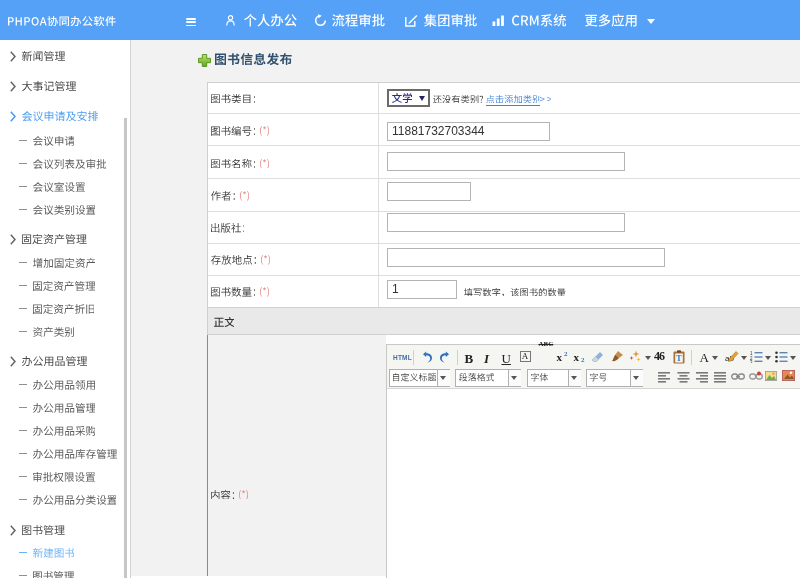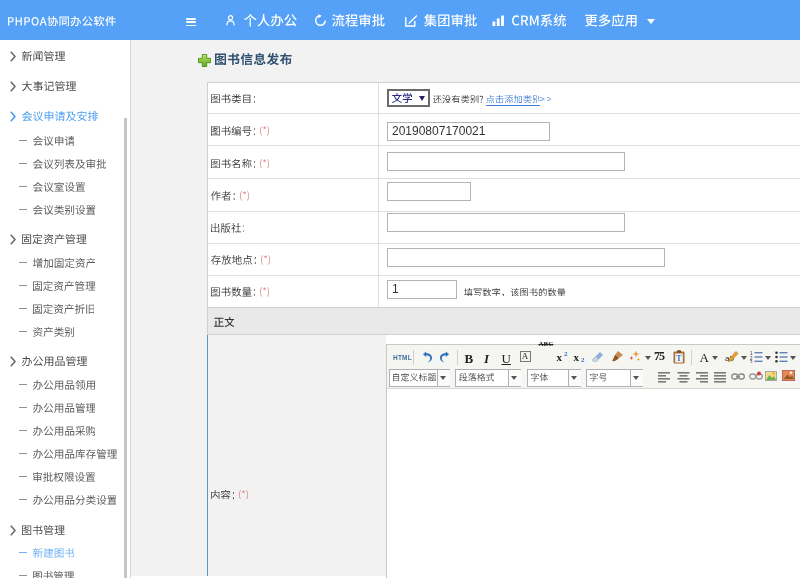--- a/index.html
+++ b/index.html
@@ -228,21 +228,21 @@
 <div style="position:absolute;left:485.7px;top:104.8px;width:54.5538px;height:1px;background:#3f7fd6;"></div>
 <svg style="position:absolute;left:539.5px;top:96.9px" width="11.8" height="4.2" viewBox="0.4 -5.7 11.8 4.2">
     <path fill="#3f7fd6" d="M0.4 -1.4 4.9 -3.2V-3.9L0.4 -5.7V-5L2.7 -4.1L4.1 -3.6V-3.5L2.7 -3L0.4 -2.1ZM7.6 -1.4 12.2 -3.2V-3.9L7.6 -5.7V-5L9.9 -4.1L11.4 -3.6V-3.5L9.9 -3L7.6 -2.1Z"></path>
   </svg>
 <div style="position:absolute;left:387px;top:121.5px;width:163px;height:19.5px;background:#fff;border:1px solid #b4b4b4;box-sizing:border-box"></div>
 <div style="position:absolute;left:387px;top:151.5px;width:238px;height:19.5px;background:#fff;border:1px solid #b4b4b4;box-sizing:border-box"></div>
 <div style="position:absolute;left:387px;top:181.5px;width:84px;height:19.5px;background:#fff;border:1px solid #b4b4b4;box-sizing:border-box"></div>
 <div style="position:absolute;left:387px;top:212.5px;width:238px;height:19.5px;background:#fff;border:1px solid #b4b4b4;box-sizing:border-box"></div>
 <div style="position:absolute;left:387px;top:247.5px;width:278px;height:19px;background:#fff;border:1px solid #b4b4b4;box-sizing:border-box"></div>
 <div style="position:absolute;left:387px;top:279.5px;width:70px;height:19px;background:#fff;border:1px solid #b4b4b4;box-sizing:border-box"></div>
-<div style="position:absolute;left:392px;top:124px;width:160px;height:16px;font:12px 'Liberation Sans',sans-serif;color:#333">20190807170021</div>
+<div style="position:absolute;left:392px;top:124px;width:160px;height:16px;font:12px 'Liberation Sans',sans-serif;color:#333">11881732703344</div>
 <div style="position:absolute;left:392px;top:282px;width:40px;height:16px;font:12px 'Liberation Sans',sans-serif;color:#333">1</div>
 <svg style="position:absolute;left:464.0px;top:287.6px" width="101.5" height="8.8" viewBox="0.3 -7.9 101.5 8.8">
     <path fill="#333" d="M6.5 -0.6C7.2 -0.2 7.9 0.4 8.3 0.7L8.8 0.3C8.4 -0.1 7.5 -0.6 6.9 -1ZM5 -1C4.5 -0.5 3.7 -0 3 0.3C3.1 0.4 3.3 0.6 3.4 0.7C4.1 0.4 4.9 -0.1 5.5 -0.6ZM5.7 -7.8C5.7 -7.5 5.6 -7.2 5.6 -6.9H3.5V-6.4H5.5L5.3 -5.7H4V-1.6H3.1V-1H8.9V-1.6H8V-5.7H5.9L6.1 -6.4H8.6V-6.9H6.2L6.4 -7.7ZM4.5 -1.6V-2.2H7.5V-1.6ZM4.5 -4.3H7.5V-3.7H4.5ZM4.5 -4.7V-5.3H7.5V-4.7ZM4.5 -3.3H7.5V-2.7H4.5ZM0.3 -1.2 0.6 -0.6C1.3 -0.9 2.3 -1.3 3.2 -1.7L3.1 -2.3L2.1 -1.9V-4.9H3.1V-5.5H2.1V-7.7H1.5V-5.5H0.4V-4.9H1.5V-1.6C1 -1.5 0.7 -1.3 0.3 -1.2ZM10 -7.3V-5.5H10.7V-6.7H17.2V-5.5H17.9V-7.3ZM10.2 -1.9V-1.4H15.4V-1.9ZM12.1 -6.5C11.9 -5.4 11.6 -3.9 11.3 -3H16.3C16.1 -1.1 15.9 -0.3 15.6 -0.1C15.5 0 15.4 0 15.2 0C14.9 0 14.3 0 13.7 -0C13.8 0.1 13.9 0.4 13.9 0.6C14.5 0.6 15.1 0.6 15.4 0.6C15.7 0.6 15.9 0.5 16.1 0.3C16.5 -0 16.7 -0.9 16.9 -3.3C16.9 -3.4 17 -3.6 17 -3.6H12.1L12.4 -4.8H16.7V-5.4H12.5L12.7 -6.4ZM22.7 -7.6C22.6 -7.2 22.3 -6.7 22 -6.4L22.4 -6.2C22.7 -6.5 23 -6.9 23.3 -7.4ZM19.4 -7.4C19.7 -7 20 -6.5 20 -6.1L20.5 -6.3C20.4 -6.7 20.2 -7.2 19.9 -7.6ZM22.5 -2.4C22.2 -1.9 21.9 -1.5 21.6 -1.1C21.2 -1.3 20.8 -1.5 20.5 -1.7C20.6 -1.9 20.7 -2.2 20.9 -2.4ZM19.7 -1.4C20.1 -1.3 20.6 -1 21.1 -0.8C20.5 -0.3 19.8 -0 19 0.2C19.1 0.3 19.3 0.5 19.3 0.6C20.2 0.4 21 0 21.6 -0.5C22 -0.3 22.3 -0.1 22.5 0L22.9 -0.4C22.6 -0.5 22.4 -0.7 22.1 -0.9C22.6 -1.4 22.9 -2.1 23.2 -2.9L22.8 -3L22.7 -3H21.1L21.4 -3.5L20.8 -3.6C20.7 -3.4 20.6 -3.2 20.6 -3H19.3V-2.4H20.3C20.1 -2.1 19.9 -1.7 19.7 -1.4ZM21 -7.8V-6H19.1V-5.5H20.8C20.4 -4.9 19.7 -4.3 19 -4C19.1 -3.9 19.3 -3.7 19.3 -3.5C19.9 -3.8 20.6 -4.4 21 -5V-3.8H21.6V-5.1C22.1 -4.8 22.7 -4.3 22.9 -4.1L23.3 -4.5C23 -4.7 22.2 -5.3 21.7 -5.5H23.5V-6H21.6V-7.8ZM24.5 -7.7C24.2 -6.1 23.8 -4.5 23.1 -3.5C23.2 -3.5 23.5 -3.3 23.6 -3.2C23.8 -3.5 24 -4 24.2 -4.5C24.4 -3.5 24.7 -2.6 25.1 -1.9C24.6 -0.9 23.8 -0.3 22.8 0.3C22.9 0.4 23.1 0.6 23.2 0.8C24.1 0.2 24.8 -0.4 25.4 -1.3C25.9 -0.4 26.5 0.2 27.2 0.7C27.3 0.5 27.5 0.3 27.6 0.2C26.8 -0.3 26.2 -1 25.7 -1.8C26.2 -2.8 26.6 -4 26.8 -5.4H27.4V-6H24.7C24.9 -6.5 25 -7 25.1 -7.6ZM26.2 -5.4C26 -4.3 25.8 -3.3 25.4 -2.5C25 -3.3 24.8 -4.3 24.6 -5.4ZM32.2 -3.4V-2.8H28.6V-2.2H32.2V-0.1C32.2 0.1 32.2 0.1 32 0.1C31.8 0.1 31.3 0.1 30.6 0.1C30.7 0.3 30.8 0.5 30.9 0.7C31.7 0.7 32.2 0.7 32.5 0.6C32.8 0.5 32.9 0.3 32.9 -0.1V-2.2H36.5V-2.8H32.9V-3.1C33.7 -3.6 34.5 -4.2 35.1 -4.8L34.7 -5.1L34.6 -5.1H30.1V-4.5H33.9C33.5 -4.1 32.8 -3.6 32.2 -3.4ZM31.9 -7.7C32.1 -7.4 32.2 -7.1 32.4 -6.8H28.7V-4.9H29.3V-6.2H35.8V-4.9H36.4V-6.8H33.1C33 -7.1 32.7 -7.5 32.5 -7.9ZM38.6 0.9C39.5 0.6 40.2 -0.1 40.2 -1.1C40.2 -1.8 39.9 -2.2 39.4 -2.2C39.1 -2.2 38.7 -2 38.7 -1.5C38.7 -1.1 39 -0.9 39.4 -0.9C39.5 -0.9 39.5 -0.9 39.6 -0.9C39.5 -0.3 39.1 0.2 38.4 0.5ZM47.6 -7.3C48.1 -6.8 48.7 -6.2 48.9 -5.7L49.4 -6.2C49.1 -6.6 48.5 -7.2 48.1 -7.7ZM46.9 -4.9V-4.3H48.4V-0.7C48.4 -0.3 48.1 0 48 0.2C48.1 0.3 48.3 0.5 48.4 0.6C48.5 0.4 48.7 0.3 50.1 -0.8C50.1 -0.9 50 -1.1 50 -1.3L49 -0.7V-4.9ZM52 -7.7C52.2 -7.3 52.4 -6.9 52.5 -6.5H49.8V-6H51.9C51.5 -5.4 50.9 -4.6 50.7 -4.4C50.5 -4.2 50.2 -4.1 50 -4.1C50.1 -3.9 50.2 -3.6 50.3 -3.5C50.4 -3.5 50.7 -3.6 52.7 -3.7C51.9 -2.9 50.9 -2.2 49.9 -1.8C50 -1.6 50.2 -1.4 50.2 -1.3C52 -2.1 53.5 -3.5 54.3 -4.9L53.7 -5.1C53.6 -4.8 53.4 -4.6 53.2 -4.3L51.3 -4.2C51.7 -4.7 52.3 -5.4 52.6 -6H55.3V-6.5H53.1L53.2 -6.6C53.1 -6.9 52.8 -7.4 52.6 -7.8ZM54.5 -3.5C53.6 -1.9 51.7 -0.5 49.5 0.2C49.6 0.4 49.8 0.6 49.9 0.8C51 0.3 52.1 -0.3 53 -0.9C53.7 -0.4 54.4 0.2 54.8 0.6L55.3 0.2C54.9 -0.2 54.1 -0.8 53.4 -1.3C54.1 -1.9 54.7 -2.6 55.2 -3.3ZM59.3 -2.6C60.1 -2.5 61 -2.1 61.5 -1.9L61.8 -2.3C61.3 -2.5 60.3 -2.9 59.6 -3ZM58.4 -1.4C59.7 -1.3 61.3 -0.9 62.2 -0.6L62.4 -1.1C61.5 -1.4 59.9 -1.7 58.7 -1.9ZM56.6 -7.4V0.7H57.2V0.3H63.7V0.7H64.3V-7.4ZM57.2 -0.2V-6.8H63.7V-0.2ZM59.7 -6.6C59.2 -5.8 58.4 -5.1 57.6 -4.6C57.7 -4.5 57.9 -4.3 58 -4.2C58.3 -4.4 58.6 -4.7 58.9 -4.9C59.2 -4.6 59.6 -4.3 60 -4C59.2 -3.6 58.3 -3.4 57.4 -3.2C57.5 -3.1 57.7 -2.8 57.7 -2.7C58.6 -2.9 59.6 -3.2 60.5 -3.7C61.3 -3.3 62.2 -3 63.1 -2.8C63.2 -2.9 63.3 -3.1 63.5 -3.3C62.6 -3.4 61.8 -3.7 61 -4C61.7 -4.5 62.3 -5 62.7 -5.7L62.4 -5.9L62.3 -5.8H59.8C59.9 -6 60.1 -6.2 60.2 -6.4ZM59.3 -5.3 59.4 -5.3H61.8C61.5 -5 61 -4.6 60.5 -4.3C60 -4.6 59.6 -4.9 59.3 -5.3ZM71.8 -7.1C72.4 -6.7 73.2 -6.1 73.5 -5.8L73.9 -6.2C73.5 -6.6 72.8 -7.1 72.2 -7.5ZM66.3 -6.2V-5.6H69V-3.6H65.7V-3.1H69V0.7H69.7V-3.1H73.2C73.1 -1.6 73 -1 72.8 -0.9C72.7 -0.8 72.6 -0.8 72.4 -0.8C72.2 -0.8 71.6 -0.8 71 -0.8C71.1 -0.7 71.2 -0.4 71.2 -0.2C71.8 -0.2 72.3 -0.2 72.6 -0.2C72.9 -0.2 73.1 -0.3 73.3 -0.5C73.6 -0.7 73.7 -1.5 73.9 -3.3C73.9 -3.5 73.9 -3.6 73.9 -3.6H72.5V-6.2H69.7V-7.8H69V-6.2ZM69.7 -3.6V-5.6H71.9V-3.6ZM79.6 -4C80.1 -3.3 80.7 -2.4 81 -1.8L81.5 -2.1C81.2 -2.7 80.6 -3.6 80 -4.2ZM76.7 -7.8C76.6 -7.4 76.4 -6.8 76.3 -6.3H75.2V0.5H75.8V-0.3H78.4V-6.3H76.8C77 -6.7 77.2 -7.2 77.3 -7.7ZM75.8 -5.7H77.8V-3.7H75.8ZM75.8 -0.8V-3.1H77.8V-0.8ZM80 -7.8C79.7 -6.5 79.2 -5.3 78.5 -4.4C78.7 -4.3 79 -4.2 79.1 -4.1C79.4 -4.5 79.7 -5.1 80 -5.7H82.4C82.3 -1.9 82.1 -0.5 81.8 -0.2C81.7 -0.1 81.6 -0 81.4 -0C81.2 -0 80.7 -0 80.1 -0.1C80.2 0.1 80.2 0.3 80.3 0.5C80.8 0.5 81.3 0.6 81.6 0.5C82 0.5 82.2 0.4 82.4 0.2C82.7 -0.3 82.9 -1.7 83 -6C83 -6.1 83 -6.3 83 -6.3H80.2C80.3 -6.8 80.5 -7.2 80.6 -7.7ZM87.8 -7.6C87.7 -7.2 87.4 -6.7 87.1 -6.4L87.5 -6.2C87.8 -6.5 88.1 -6.9 88.4 -7.4ZM84.5 -7.4C84.8 -7 85.1 -6.5 85.1 -6.1L85.6 -6.3C85.5 -6.7 85.3 -7.2 85 -7.6ZM87.6 -2.4C87.3 -1.9 87 -1.5 86.7 -1.1C86.3 -1.3 85.9 -1.5 85.6 -1.7C85.7 -1.9 85.8 -2.2 86 -2.4ZM84.8 -1.4C85.2 -1.3 85.7 -1 86.2 -0.8C85.6 -0.3 84.9 -0 84.1 0.2C84.2 0.3 84.4 0.5 84.4 0.6C85.3 0.4 86.1 0 86.7 -0.5C87.1 -0.3 87.4 -0.1 87.6 0L88 -0.4C87.7 -0.5 87.5 -0.7 87.2 -0.9C87.7 -1.4 88 -2.1 88.3 -2.9L87.9 -3L87.8 -3H86.2L86.5 -3.5L85.9 -3.6C85.8 -3.4 85.7 -3.2 85.7 -3H84.4V-2.4H85.4C85.2 -2.1 85 -1.7 84.8 -1.4ZM86.1 -7.8V-6H84.2V-5.5H85.9C85.5 -4.9 84.8 -4.3 84.1 -4C84.2 -3.9 84.4 -3.7 84.4 -3.5C85 -3.8 85.7 -4.4 86.1 -5V-3.8H86.7V-5.1C87.2 -4.8 87.8 -4.3 88 -4.1L88.4 -4.5C88.1 -4.7 87.3 -5.3 86.8 -5.5H88.6V-6H86.7V-7.8ZM89.6 -7.7C89.3 -6.1 88.9 -4.5 88.2 -3.5C88.3 -3.5 88.6 -3.3 88.7 -3.2C88.9 -3.5 89.1 -4 89.3 -4.5C89.5 -3.5 89.8 -2.6 90.2 -1.9C89.7 -0.9 88.9 -0.3 87.9 0.3C88 0.4 88.2 0.6 88.3 0.8C89.2 0.2 89.9 -0.4 90.5 -1.3C91 -0.4 91.6 0.2 92.3 0.7C92.4 0.5 92.6 0.3 92.7 0.2C91.9 -0.3 91.3 -1 90.8 -1.8C91.3 -2.8 91.7 -4 91.9 -5.4H92.5V-6H89.8C90 -6.5 90.1 -7 90.2 -7.6ZM91.3 -5.4C91.1 -4.3 90.9 -3.3 90.5 -2.5C90.1 -3.3 89.9 -4.3 89.7 -5.4ZM95.3 -6.2H100V-5.6H95.3ZM95.3 -7.1H100V-6.6H95.3ZM94.7 -7.5V-5.2H100.6V-7.5ZM93.5 -4.8V-4.3H101.8V-4.8ZM95.1 -2.5H97.3V-2H95.1ZM97.9 -2.5H100.3V-2H97.9ZM95.1 -3.5H97.3V-2.9H95.1ZM97.9 -3.5H100.3V-2.9H97.9ZM93.4 0V0.5H101.9V0H97.9V-0.6H101.1V-1H97.9V-1.6H100.9V-3.9H94.5V-1.6H97.3V-1H94.2V-0.6H97.3V0Z"></path>
   </svg>
 <svg style="position:absolute;left:213.5px;top:316.5px" width="20.8" height="10.1" viewBox="0.5 -9.2 20.8 10.1">
     <path fill="#333" d="M1.9 -5.5V-0.5H0.5V0.5H10.3V-0.5H6.2V-3.7H9.5V-4.7H6.2V-7.4H10V-8.4H0.9V-7.4H5.2V-0.5H3V-5.5ZM15.3 -8.9C15.6 -8.4 15.9 -7.7 16 -7.2H11.3V-6.3H13C13.6 -4.7 14.4 -3.3 15.5 -2.2C14.3 -1.2 12.9 -0.6 11.1 -0.1C11.3 0.2 11.7 0.6 11.8 0.9C13.5 0.3 15 -0.4 16.2 -1.4C17.4 -0.4 18.9 0.4 20.6 0.8C20.8 0.5 21.1 0.1 21.3 -0.1C19.6 -0.5 18.2 -1.2 17 -2.2C18.1 -3.3 18.9 -4.6 19.4 -6.3H21.1V-7.2H16.2L17.2 -7.5C17.1 -8 16.7 -8.7 16.4 -9.2ZM16.3 -2.9C15.3 -3.8 14.6 -5 14.1 -6.3H18.3C17.8 -4.9 17.1 -3.8 16.3 -2.9Z"></path>
   </svg>
 <svg style="position:absolute;left:210.5px;top:489.6px" width="23.3" height="9.7" viewBox="1.1 -8.9 23.3 9.7">
     <path fill="#333" d="M1.1 -7V0.8H1.8V-6.3H4.9C4.8 -4.9 4.5 -3.1 2.1 -1.8C2.2 -1.7 2.5 -1.5 2.6 -1.3C4 -2.2 4.8 -3.2 5.2 -4.2C6.2 -3.3 7.3 -2.2 7.9 -1.4L8.5 -1.9C7.8 -2.7 6.5 -4 5.4 -4.9C5.5 -5.4 5.6 -5.9 5.6 -6.3H8.8V-0.1C8.8 0 8.7 0.1 8.5 0.1C8.3 0.1 7.6 0.1 6.8 0.1C6.9 0.3 7 0.6 7.1 0.8C8 0.8 8.7 0.8 9 0.7C9.3 0.6 9.5 0.3 9.5 -0.1V-7H5.6V-8.8H4.9V-7ZM14 -6.6C13.4 -5.8 12.4 -5.1 11.4 -4.6C11.6 -4.5 11.8 -4.2 11.9 -4.1C12.9 -4.6 14 -5.5 14.7 -6.4ZM16.7 -6.2C17.7 -5.6 18.9 -4.7 19.5 -4.1L20 -4.6C19.4 -5.2 18.1 -6 17.2 -6.6ZM15.7 -5.7C14.7 -4.2 12.9 -2.8 10.9 -2.1C11.1 -1.9 11.3 -1.7 11.4 -1.5C11.9 -1.7 12.4 -2 12.8 -2.2V0.8H13.5V0.5H18V0.8H18.7V-2.4C19.1 -2.1 19.6 -1.9 20.1 -1.6C20.2 -1.9 20.4 -2.1 20.6 -2.2C18.8 -2.9 17.3 -3.8 16.1 -5.2L16.3 -5.4ZM13.5 -0.2V-2H18V-0.2ZM13.5 -2.7C14.4 -3.2 15.1 -3.9 15.8 -4.7C16.5 -3.8 17.3 -3.2 18.1 -2.7ZM15.1 -8.7C15.2 -8.4 15.4 -8.1 15.5 -7.8H11.4V-6H12.1V-7.2H19.4V-6H20.1V-7.8H16.3C16.2 -8.1 16 -8.5 15.8 -8.9ZM23.6 -5.1C24 -5.1 24.4 -5.4 24.4 -5.9C24.4 -6.3 24 -6.6 23.6 -6.6C23.2 -6.6 22.9 -6.3 22.9 -5.9C22.9 -5.4 23.2 -5.1 23.6 -5.1ZM23.6 0C24 0 24.4 -0.3 24.4 -0.7C24.4 -1.2 24 -1.5 23.6 -1.5C23.2 -1.5 22.9 -1.2 22.9 -0.7C22.9 -0.3 23.2 0 23.6 0Z"></path>
   </svg>
@@ -278,21 +278,21 @@
 <svg style="position:absolute;left:611px;top:350px" width="13" height="13" viewBox="0 0 13 13">
 <path d="M7,1 L12,5 L8,8 L4.5,4.5 Z" fill="#c98b4e"></path>
     <path d="M4.5,4.5 L8,8 C6,10.5 3.5,11.5 1,11 C2.5,9.5 2.5,6.5 4.5,4.5 Z" fill="#8a5a28"></path>
   </svg>
 <svg style="position:absolute;left:629px;top:350px" width="14" height="13" viewBox="0 0 14 13">
 <path d="M7,0.5 L7.8,3.2 L10.5,4 L7.8,4.8 L7,7.5 L6.2,4.8 L3.5,4 L6.2,3.2 Z" fill="#e88b2e"></path>
 <path d="M2.5,6 L3,7.5 L4.5,8 L3,8.5 L2.5,10 L2,8.5 L0.5,8 L2,7.5 Z" fill="#d43c3c"></path>
 <path d="M9.5,7.5 L10,9 L11.5,9.5 L10,10 L9.5,11.5 L9,10 L7.5,9.5 L9,9 Z" fill="#e8b02e"></path>
   </svg>
 <div style="position:absolute;left:645px;top:356px;width:0;height:0;border-left:3px solid transparent;border-right:3px solid transparent;border-top:4px solid #555"></div>
-<div style="position:absolute;left:654px;top:349px;font:bold 12px 'Liberation Serif',serif;color:#222;letter-spacing:-1px">75</div>
+<div style="position:absolute;left:654px;top:349px;font:bold 12px 'Liberation Serif',serif;color:#222;letter-spacing:-1px">46</div>
 <svg style="position:absolute;left:673px;top:350px" width="12" height="14" viewBox="0 0 12 14">
 <rect x="0.5" y="1.5" width="11" height="12" rx="1" fill="#a9703a"></rect>
     <rect x="4" y="0.3" width="4" height="2.4" rx="0.8" fill="#7a4a1a"></rect>
 <rect x="2.2" y="3.5" width="7.6" height="9" fill="#f5f5f5"></rect>
 <text x="6" y="11" font-family="serif" font-size="8" font-weight="bold" fill="#2f71bd" text-anchor="middle">T</text>
   </svg>
 <div style="position:absolute;left:699.5px;top:350px;font:13px 'Liberation Serif',serif;color:#222">A</div>
 <div style="position:absolute;left:712px;top:356px;width:0;height:0;border-left:3px solid transparent;border-right:3px solid transparent;border-top:4px solid #555"></div>
 <svg style="position:absolute;left:725px;top:350px" width="15" height="13" viewBox="0 0 15 13">
 <text x="0" y="11" font-family="sans-serif" font-size="8" fill="#222">ab</text>

